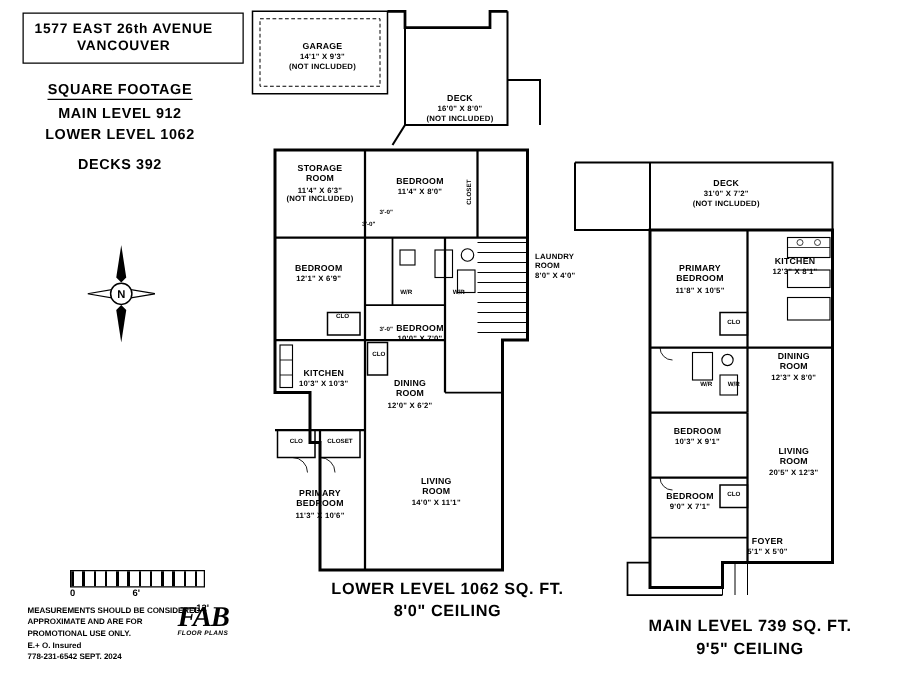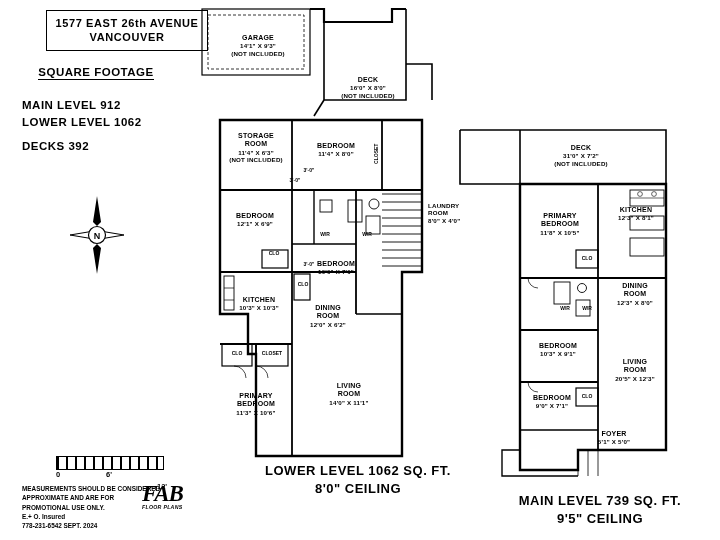--- a/index.html
+++ b/index.html
@@ -6,26 +6,26 @@
   body{width:720px;height:540px;overflow:hidden;font-family:"Liberation Sans",sans-serif;color:#000;}
   #sheet{position:relative;width:720px;height:540px;}
 
   .abs{position:absolute;}
   .ctr{text-align:center;}
   .room{position:absolute;text-align:center;line-height:1.12;letter-spacing:.2px;}
   .room .nm{font-weight:bold;}
   .room .dim{font-weight:bold;}
 
   
-  #titleblock{left:18px;top:10px;width:156px;border:1.5px solid #000;padding:5px 2px 5px 2px;margin-left:28px;}
+  #titleblock{left:18px;top:10px;width:156px;border:1.5px solid #000;padding:5px 17px 5px 2px;}
   #titleblock div{text-align:center;font-weight:bold;font-size:11px;letter-spacing:.6px;line-height:1.3;}
 
   #legend{left:22px;top:62px;width:148px;}
   #legend .hd{text-align:center;font-weight:bold;font-size:11.5px;letter-spacing:.5px;border-bottom:1.4px solid #000;display:inline-block;padding-bottom:1px;}
-  #legend .ln{text-align:left;font-weight:bold;font-size:11.5px;letter-spacing:.5px;line-height:1.45;}
+  #legend .ln{text-align:center;font-weight:bold;font-size:11.5px;letter-spacing:.5px;line-height:1.45;}
   #legend .gap{height:8px;}
 
   
   #compass{left:70px;top:196px;width:54px;height:78px;}
 
   
   #scalebar{left:56px;top:456px;width:106px;height:12px;border:1.2px solid #000;background:
      repeating-linear-gradient(90deg,#000 0 2px,#fff 2px 9px);}
   #scaleticks{left:56px;top:470px;width:112px;font-size:7.5px;font-weight:bold;}
   #scaleticks span{position:absolute;}
@@ -48,21 +48,21 @@
 <body>
 
 <div id="sheet">
 
   <div id="titleblock" class="abs">
     <div>1577 EAST 26th AVENUE</div>
     <div>VANCOUVER</div>
   </div>
 
   <div id="legend" class="abs">
-    <div class="ctr" style="margin-bottom:17px;">
+    <div class="ctr" style="margin-bottom:3px;">
       <span class="hd">SQUARE FOOTAGE</span>
     </div>
     <div class="ln">MAIN LEVEL 912</div>
     <div class="ln">LOWER LEVEL 1062</div>
     <div class="gap"></div>
     <div class="ln">DECKS 392</div>
   </div>
 
   <div id="compass" class="abs">
     <svg width="54" height="78" viewBox="0 0 54 78">

